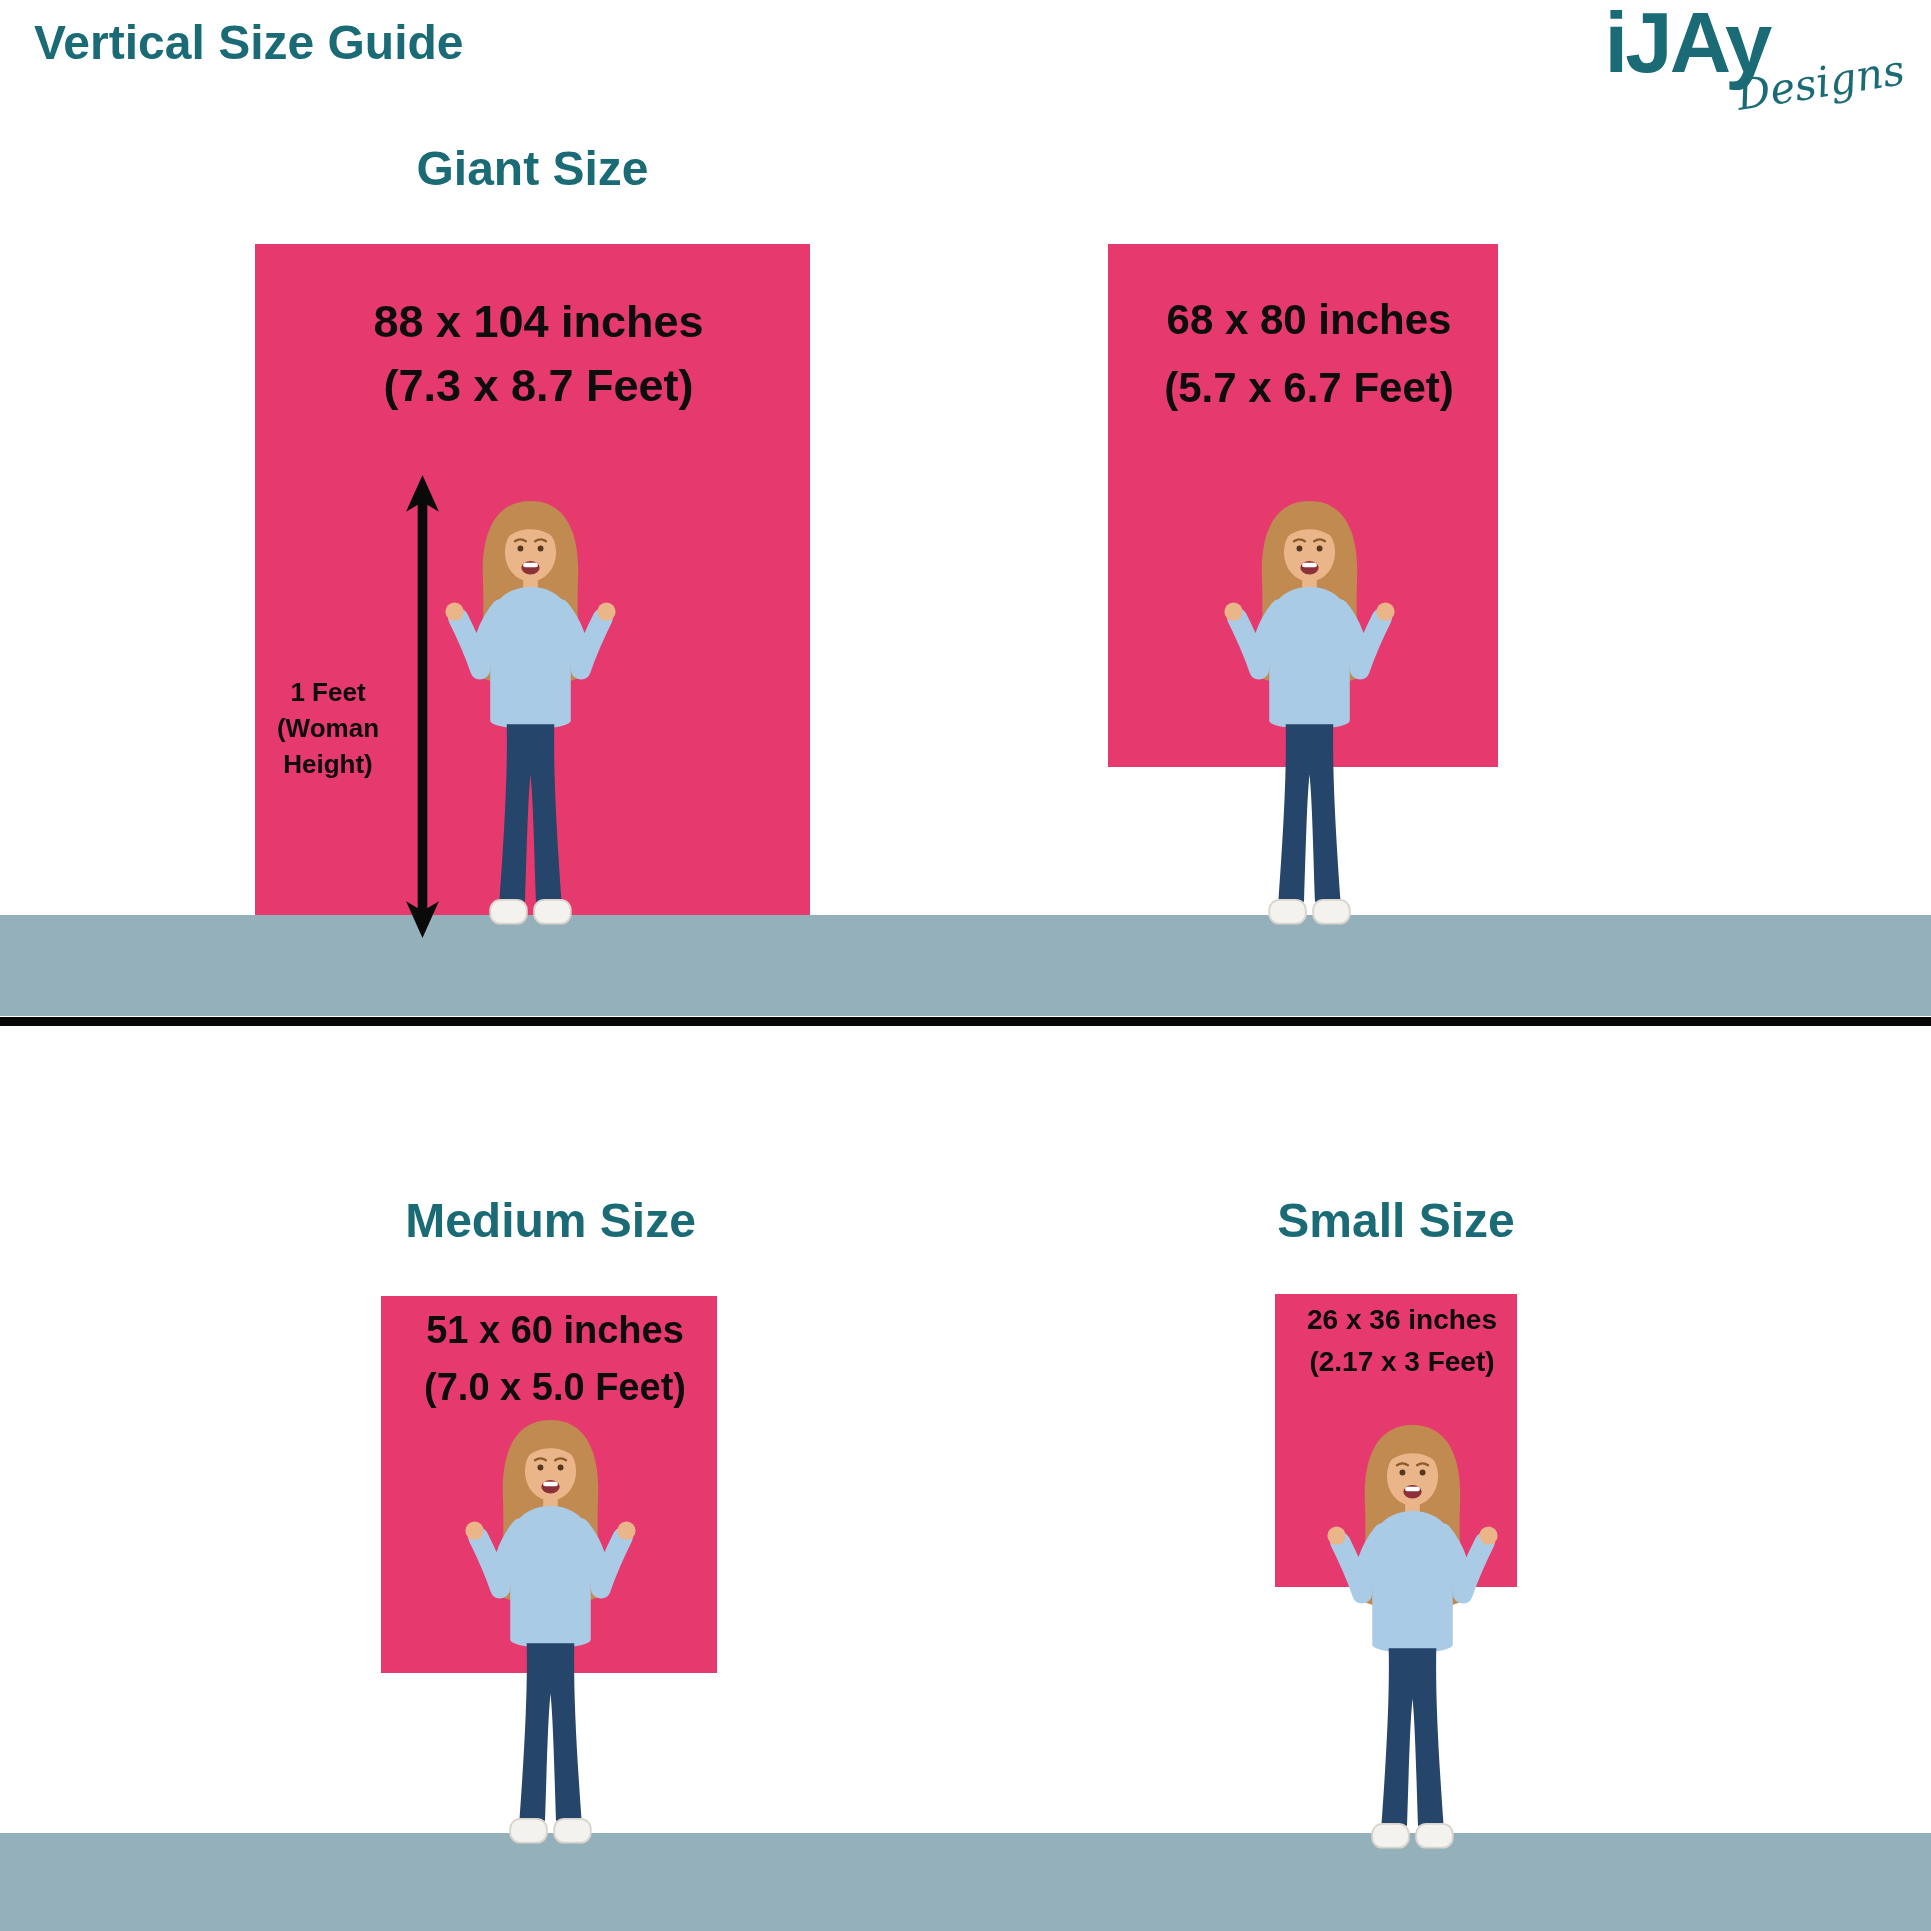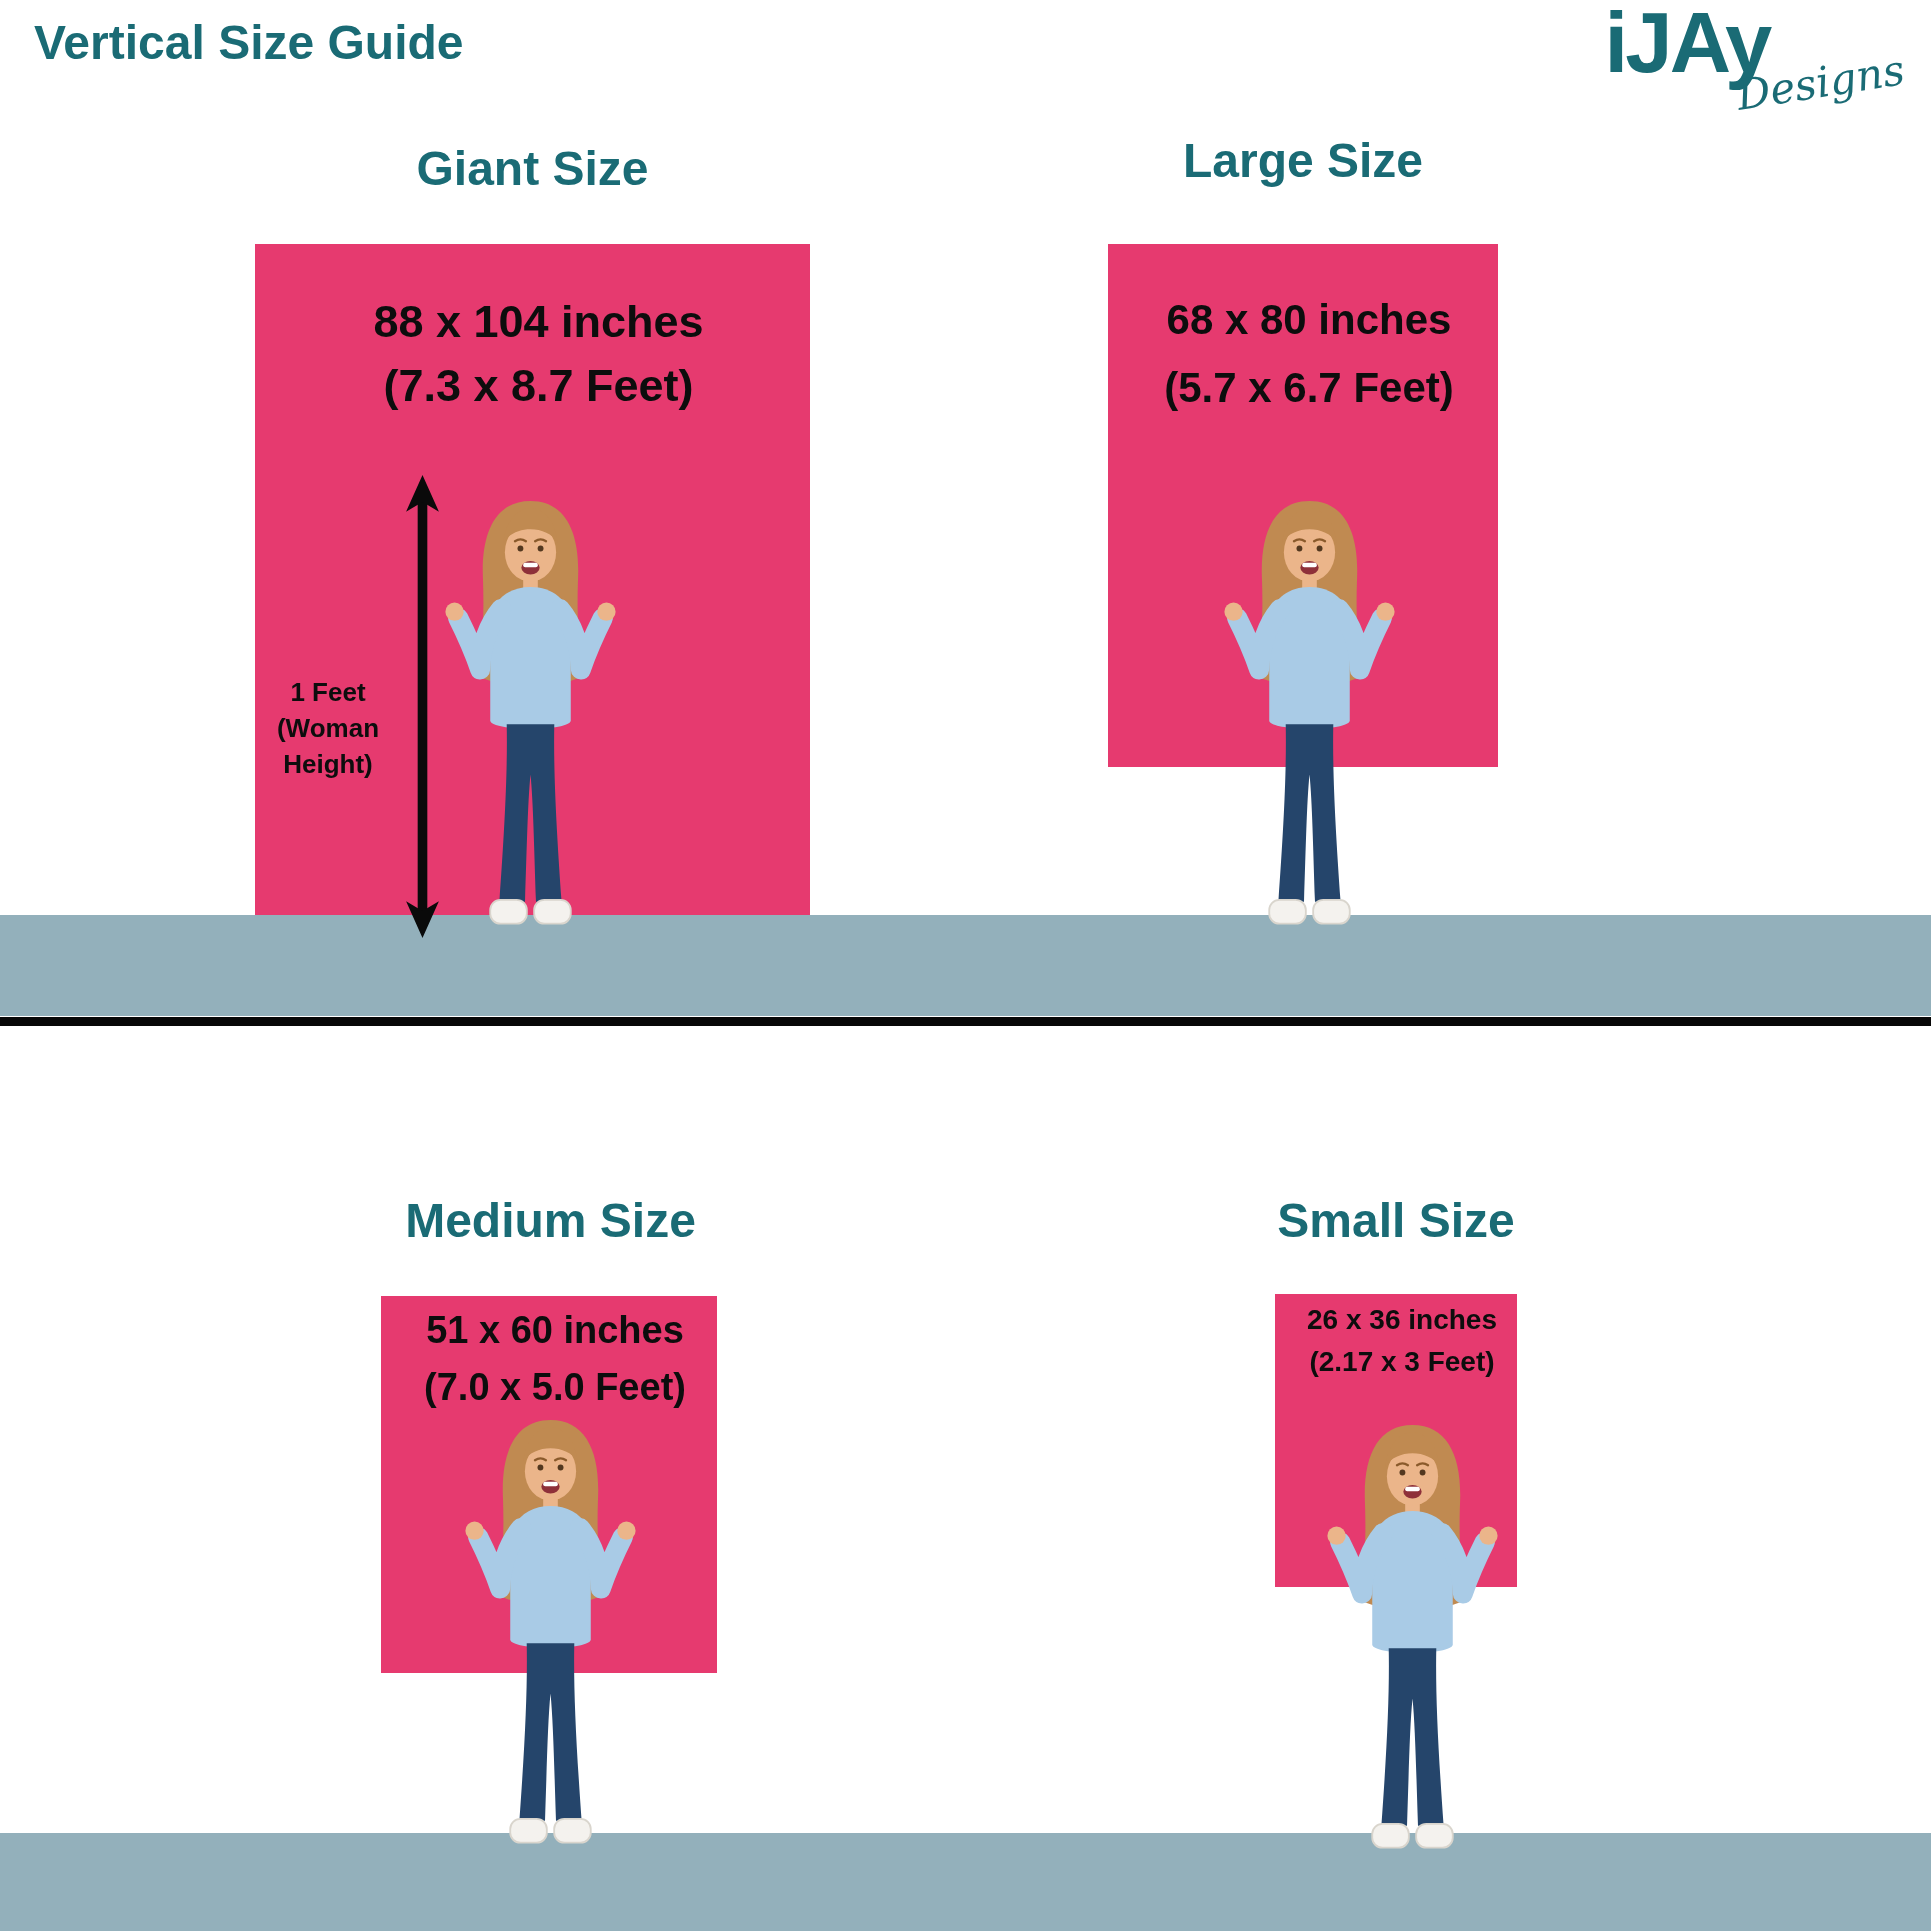--- a/index.html
+++ b/index.html
@@ -110,21 +110,20 @@
   </svg>
   <div class="annotation">
     <div>1 Feet</div>
     <div>(Woman</div>
     <div>Height)</div>
   </div>
   <svg class="woman w-giant" viewBox="0 0 200 470">
       <use href="#woman-figure"></use>
     </svg>
 
-  <div class="size-title t-large">Large Size</div>
   <div class="panel p-large">
     <div>68 x 80 inches</div>
     <div>(5.7 x 6.7 Feet)</div>
   </div>
   <svg class="woman w-large" viewBox="0 0 200 470">
       <use href="#woman-figure"></use>
     </svg>
 
   <div class="size-title t-medium">Medium Size</div>
   <div class="panel p-medium">

